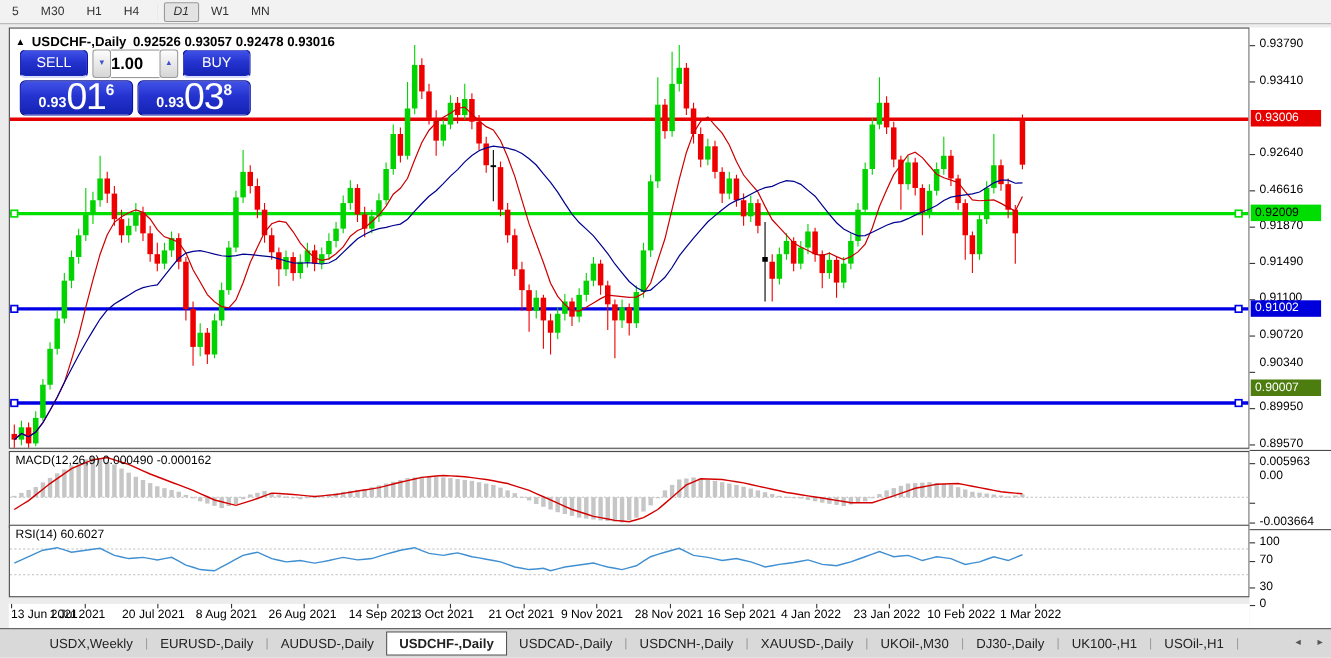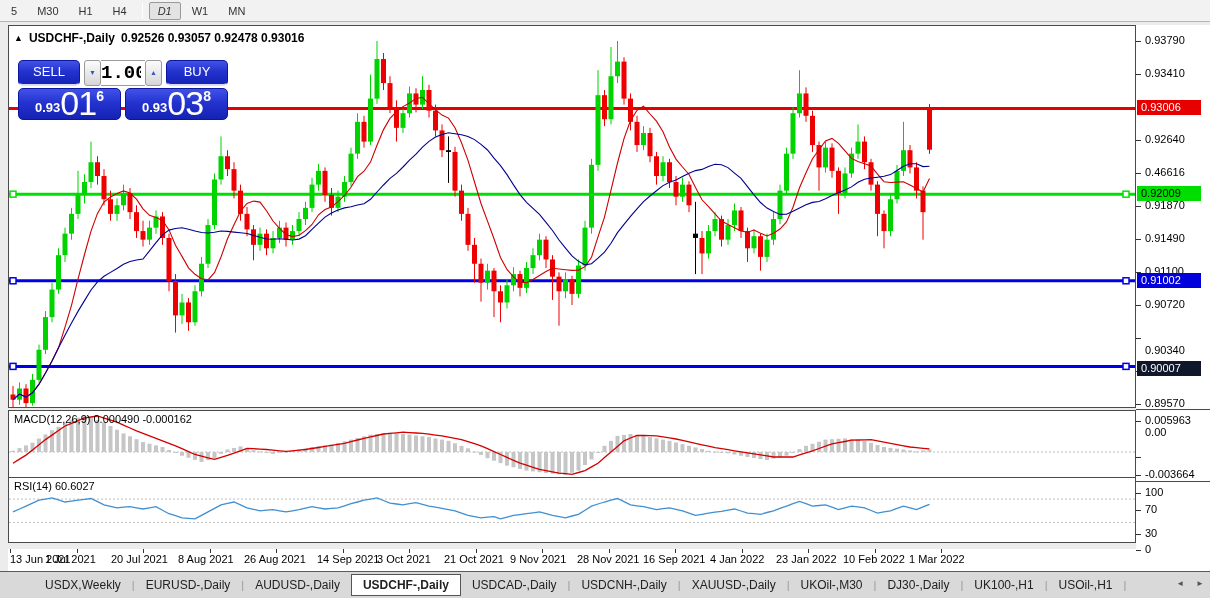--- a/index.html
+++ b/index.html
@@ -28,40 +28,40 @@
   .axis-tick-label { position:absolute; left:9px; font-size:11px; color:#000; white-space:nowrap; }
   .axis-dash { position:absolute; left:0; width:5px; height:1px; background:#333; }
   .axis-sep { position:absolute; left:0; width:74px; height:1px; background:#4a4a4a; }
   .price-badge { position:absolute; left:1px; width:64px; height:15px; font-size:11px;
                  line-height:15px; padding-left:4px; white-space:nowrap; }
 
   
   #chart-title { position:absolute; left:14px; top:31px; font-size:12px; font-weight:600;
                  color:#000; display:flex; align-items:center; gap:6px; z-index:5; }
   #collapse-tri { font-size:9px; }
-  #trade-panel { position:absolute; left:18px; top:60px; width:240px; height:60px; z-index:6; }
+  #trade-panel { position:absolute; left:18px; top:45px; width:240px; height:60px; z-index:6; }
   .blue-box { position:absolute; background:linear-gradient(180deg,#4152e8 0%,#2433cf 45%,#1422b4 100%);
               border:1px solid #0c16a0; border-radius:5px; color:#fff; }
   #sell-btn { left:0; top:0; width:62px; height:26px; border-bottom:2px solid rgba(255,255,255,.8);
               font-size:13px; text-align:center; line-height:22px; }
   #buy-btn  { left:148px; top:0; width:62px; height:26px; border-bottom:2px solid rgba(255,255,255,.8);
               font-size:13px; text-align:center; line-height:22px; }
   #sell-price-box { left:0; top:28px; width:103px; height:32px; }
   #buy-price-box  { left:107px; top:28px; width:103px; height:32px; }
   .big-price { display:flex; align-items:flex-end; justify-content:center; height:100%; padding-bottom:1px; }
   .bp-prefix { font-size:13px; font-weight:700; margin-bottom:3px; }
   .bp-big { font-size:34px; line-height:30px; font-weight:400; letter-spacing:-1px; }
   .bp-sup { font-size:14px; font-weight:700; margin-bottom:14px; }
   #vol-spin { position:absolute; left:66px; top:0; width:78px; height:26px; display:flex; }
   .spin-btn { width:17px; height:26px; background:linear-gradient(180deg,#fcfcfc,#d6d6d6);
               border:1px solid #9a9a9a; color:#3a55c8; font-size:7px; line-height:24px;
               text-align:center; border-radius:3px; }
   #vol-input { width:44px; height:26px; border:1px solid #9a9a9a; border-left:none; border-right:none;
-               font-size:19px; font-weight:700; padding-right:4px;
-               font-family:Liberation Mono, monospace; }
+               font-size:15px; font-weight:700; padding-right:4px;
+               font-family:Liberation Sans, sans-serif; }
 
   
   .ind-label { position:absolute; left:5px; top:2px; font-size:11px; color:#000; z-index:4; }
 
   
   #date-axis { position:absolute; left:8px; top:549px; width:1128px; height:22px; background:#fff; }
   .date-label { position:absolute; top:4px; font-size:11px; color:#000; white-space:nowrap; }
   .date-tick { position:absolute; top:0; width:1px; height:4px; background:#333; }
 
   
@@ -601,29 +601,29 @@
       <div class="axis-tick-label" style="top:140.57808000000048px">0.46616</div>
       <div class="axis-dash" style="top:181.1258800000006px"></div>
       <div class="axis-tick-label" style="top:174.1258800000006px">0.91870</div>
       <div class="axis-dash" style="top:213.81347999999986px"></div>
       <div class="axis-tick-label" style="top:206.81347999999986px">0.91490</div>
       <div class="axis-dash" style="top:247.36128px"></div>
       <div class="axis-tick-label" style="top:240.36128px">0.91100</div>
       <div class="axis-dash" style="top:280.0488800000002px"></div>
       <div class="axis-tick-label" style="top:273.0488800000002px">0.90720</div>
       <div class="axis-dash" style="top:312.7364800000004px"></div>
-      <div class="axis-tick-label" style="top:319px">0.90340</div>
+      <div class="axis-tick-label" style="top:299px">0.90340</div>
       <div class="axis-dash" style="top:346.28428000000054px"></div>
       <div class="axis-tick-label" style="top:339.28428000000054px">0.89950</div>
       <div class="axis-dash" style="top:378.9718799999998px"></div>
       <div class="axis-tick-label" style="top:371.9718799999998px">0.89570</div>
       <div class="price-badge" style="top:75.40716000000029px;background:#e60000;color:#ffffff">0.93006</div>
       <div class="price-badge" style="top:161.16910000000058px;background:#00dd00;color:#000000">0.92009</div>
       <div class="price-badge" style="top:247.79123999999982px;background:#0000dd;color:#ffffff">0.91002</div>
-      <div class="price-badge" style="top:336px;background:#0f172a;color:#ffffff">0.90007</div>
+      <div class="price-badge" style="top:320px;background:#4d7c0f;color:#ffffff">0.90007</div>
       <div class="axis-sep" style="top:384px"></div>
       <div class="axis-sep" style="top:456px"></div>
       <div class="axis-dash" style="top:396px"></div>
       <div class="axis-tick-label" style="top:389px">0.005963</div>
       <div class="axis-dash" style="top:432px"></div>
       <div class="axis-tick-label" style="top:401px">0.00</div>
       <div class="axis-dash" style="top:450px"></div>
       <div class="axis-tick-label" style="top:443px">-0.003664</div>
       <div class="axis-dash" style="top:468px"></div>
       <div class="axis-tick-label" style="top:461px">100</div>

